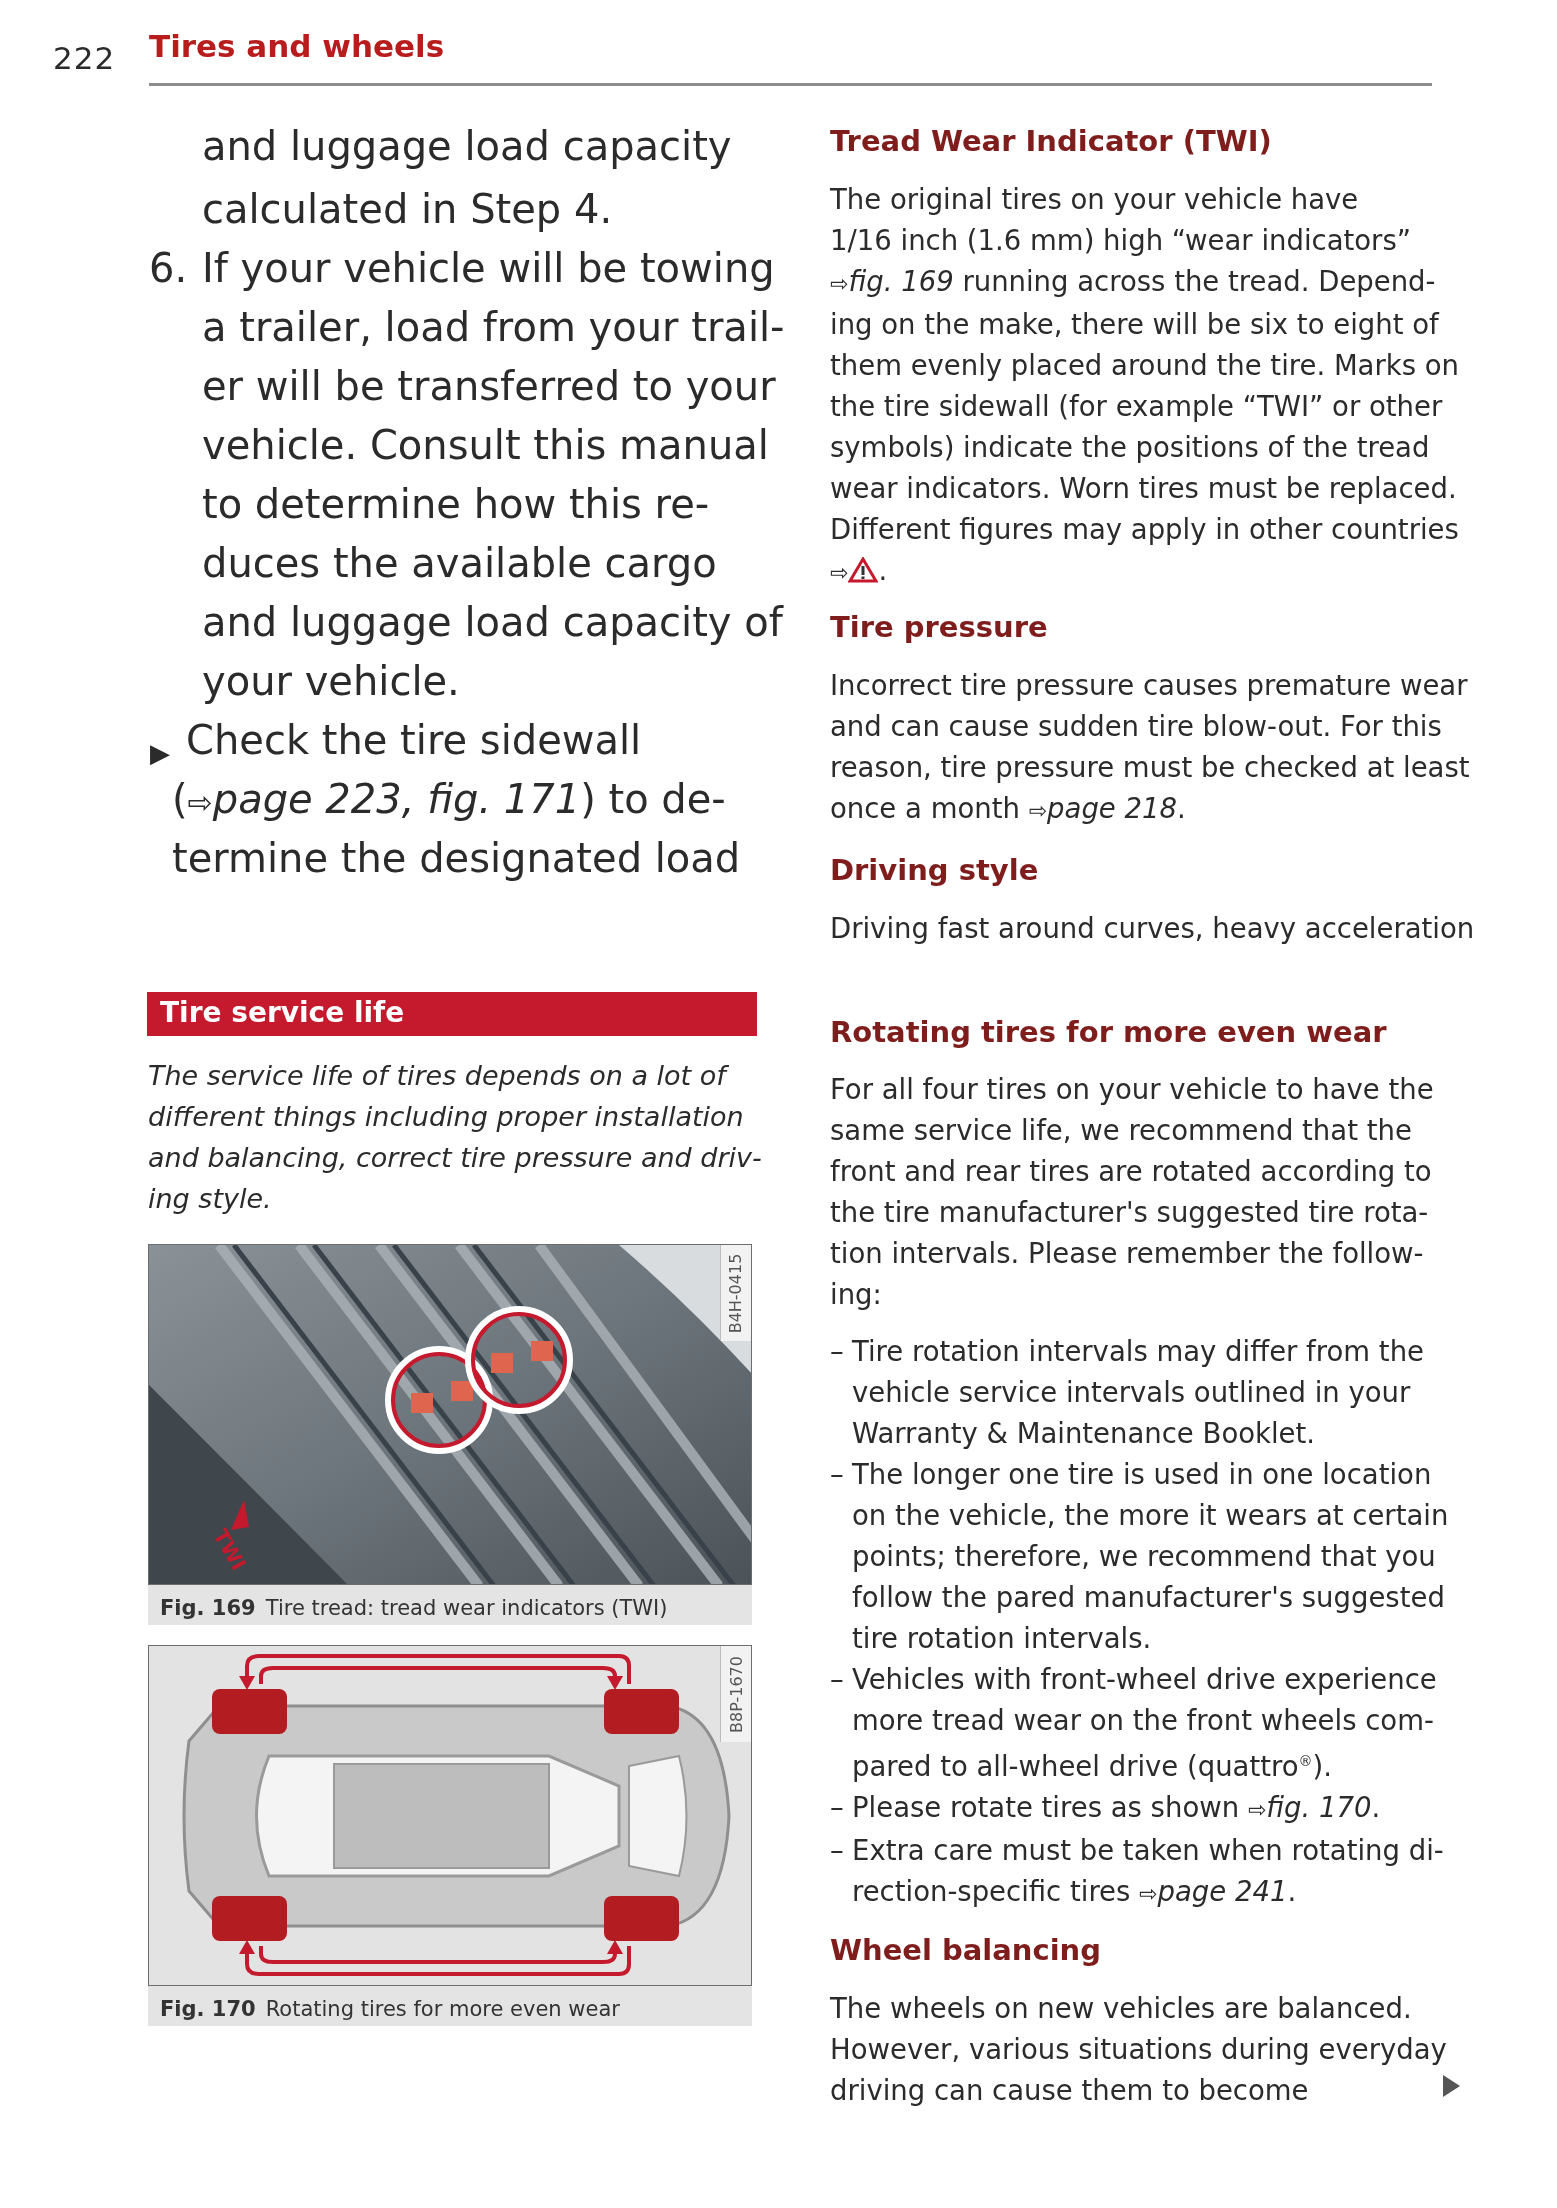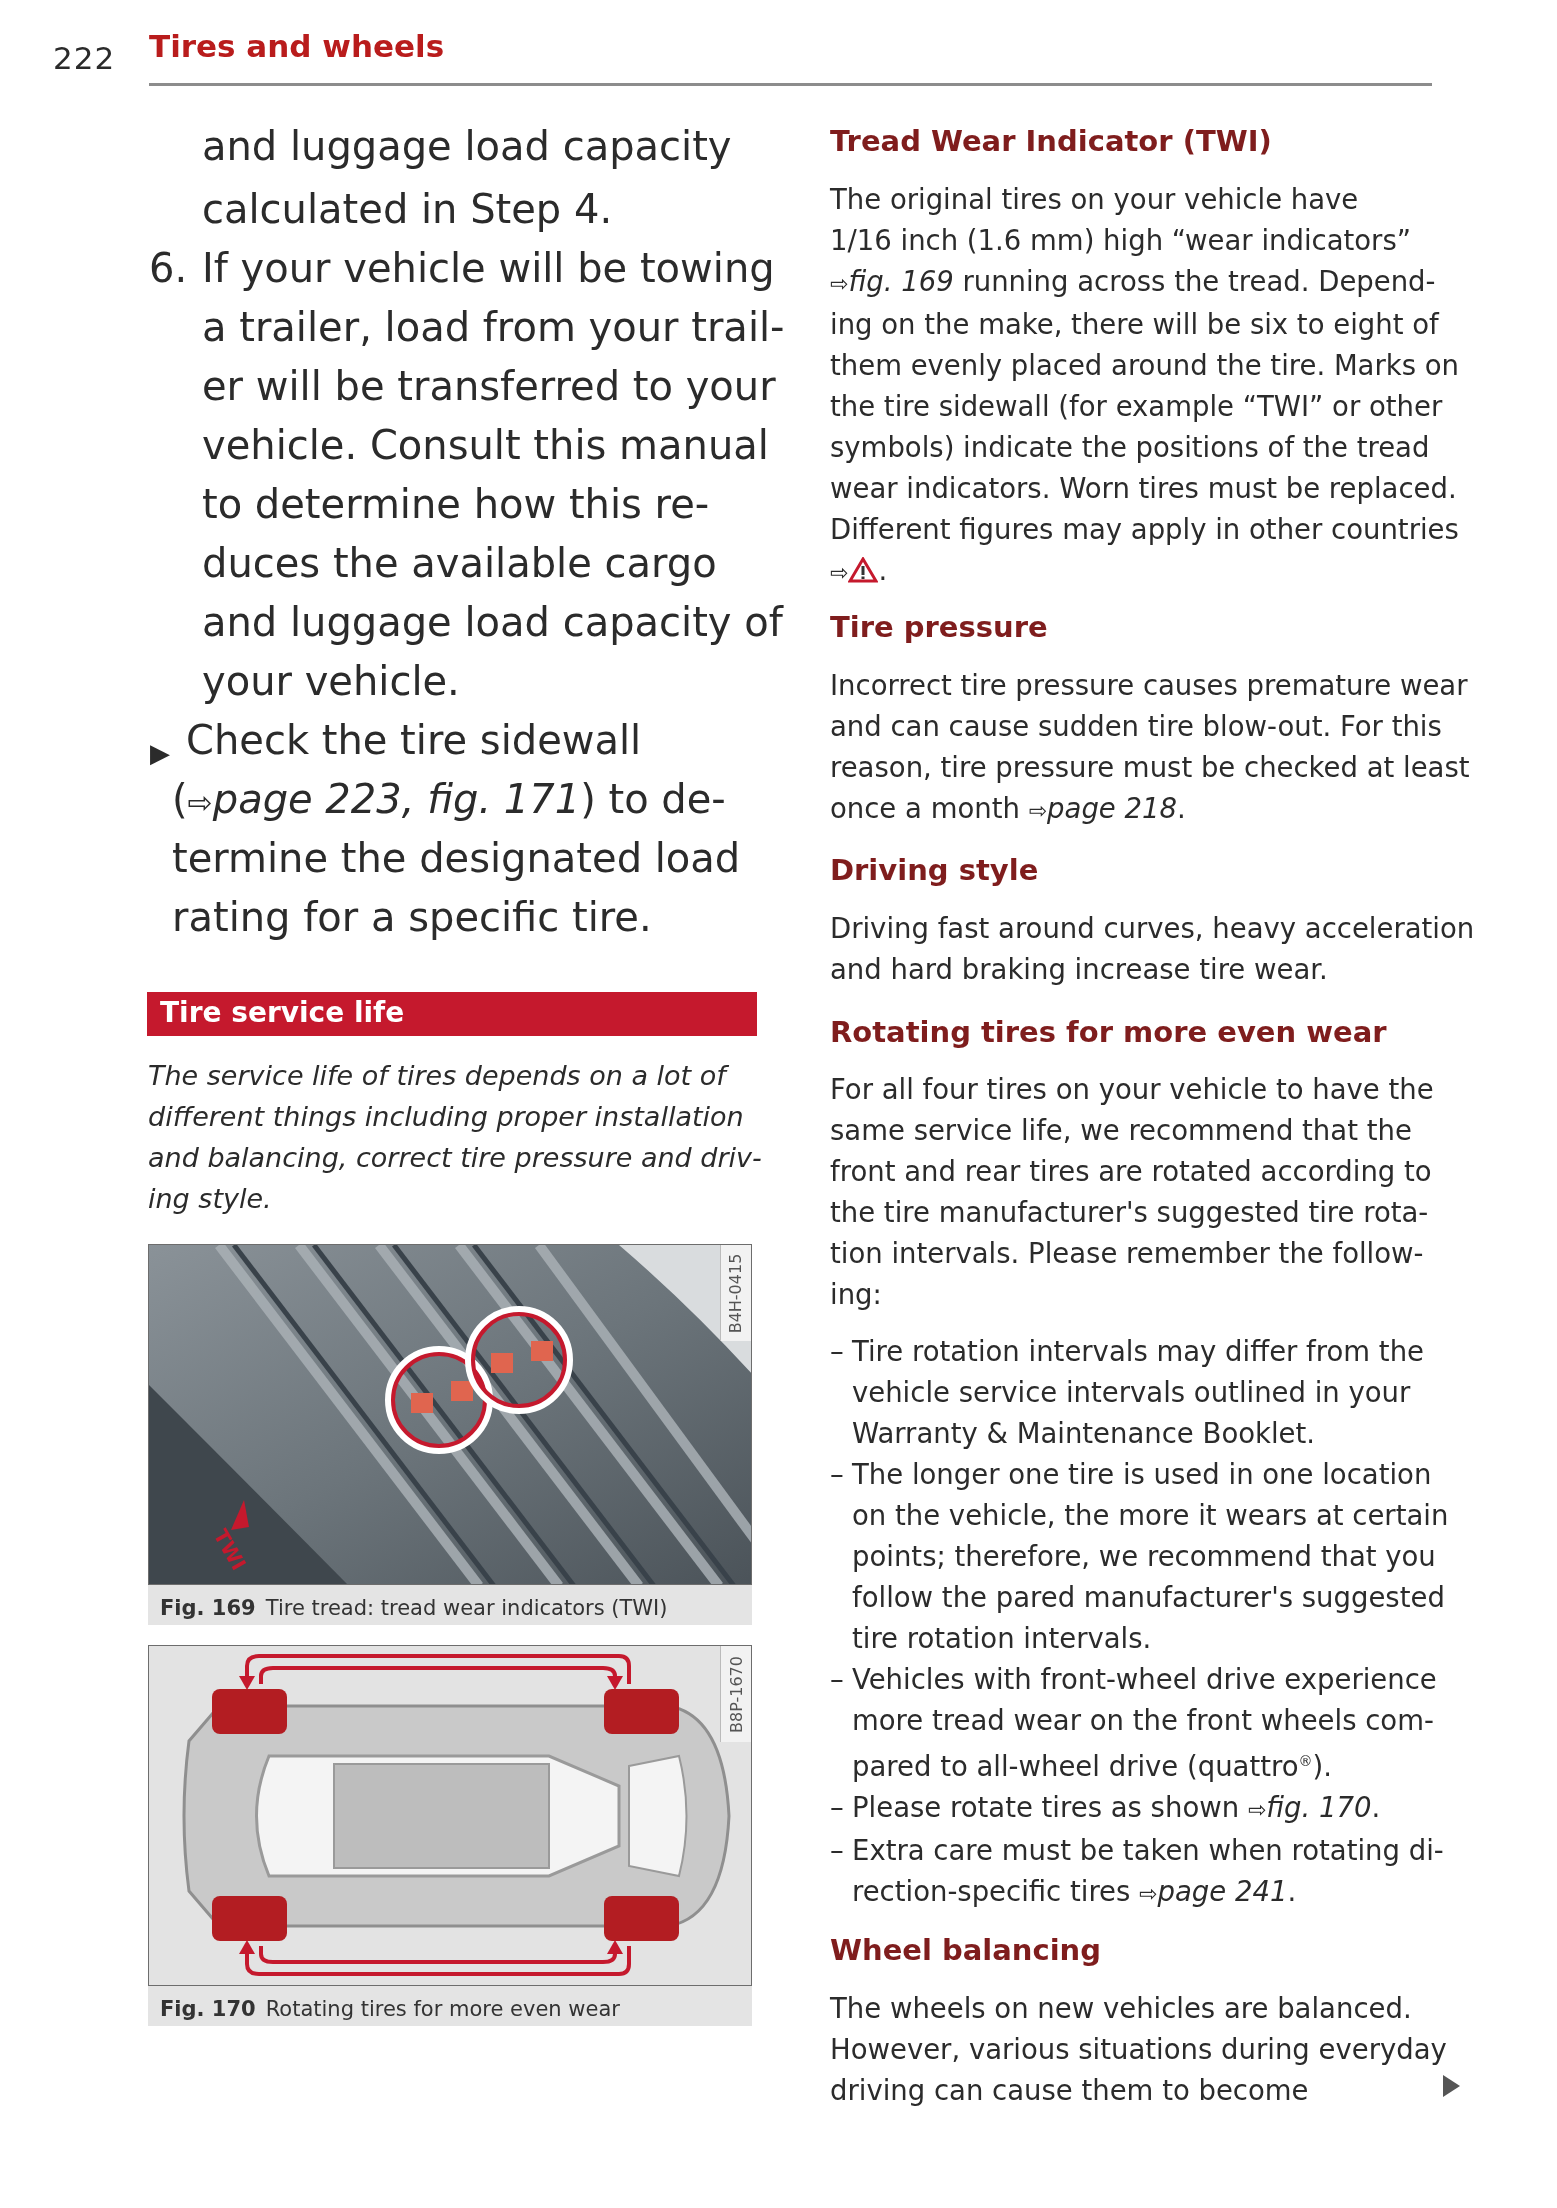--- a/index.html
+++ b/index.html
@@ -69,21 +69,20 @@
   <div class="big-line" style="left:202px;top:534px;">duces the available cargo</div>
   <div class="big-line" style="left:202px;top:593px;">and luggage load capacity of</div>
   <div class="big-line" style="left:202px;top:652px;">your vehicle.</div>
 
   <div class="tri" style="left:150px;top:724px;">▶</div>
   <div class="big-line" style="left:186px;top:711px;">Check the tire sidewall</div>
   <div class="big-line" style="left:172px;top:770px;">
     <span>(</span><span class="arrow-ref" style="font-size:30px;">⇨</span><span class="i">page 223, fig. 171</span><span>) to de-</span>
   </div>
   <div class="big-line" style="left:172px;top:829px;">termine the designated load</div>
-  <div class="big-line" style="left:172px;top:888px;">rating for a specific tire.</div>
 </div>
 
 <div class="abs red-bar">
   <span>Tire service life</span>
 </div>
 
 <div class="abs intro">
   <div>The service life of tires depends on a lot of</div>
   <div>different things including proper installation</div>
   <div>and balancing, correct tire pressure and driv-</div>
@@ -200,21 +199,20 @@
   <div class="p" style="top:665px;">
     <div>Incorrect tire pressure causes premature wear</div>
     <div>and can cause sudden tire blow-out. For this</div>
     <div>reason, tire pressure must be checked at least</div>
     <div><span>once a month</span> <span class="arrow-ref">⇨</span><span class="i">page 218</span><span>.</span></div>
   </div>
 
   <div class="h" style="top:853px;">Driving style</div>
   <div class="p" style="top:908px;">
     <div>Driving fast around curves, heavy acceleration</div>
-    <div>and hard braking increase tire wear.</div>
   </div>
 
   <div class="h" style="top:1015px;">Rotating tires for more even wear</div>
   <div class="p" style="top:1069px;">
     <div>For all four tires on your vehicle to have the</div>
     <div>same service life, we recommend that the</div>
     <div>front and rear tires are rotated according to</div>
     <div>the tire manufacturer's suggested tire rota-</div>
     <div>tion intervals. Please remember the follow-</div>
     <div>ing:</div>

